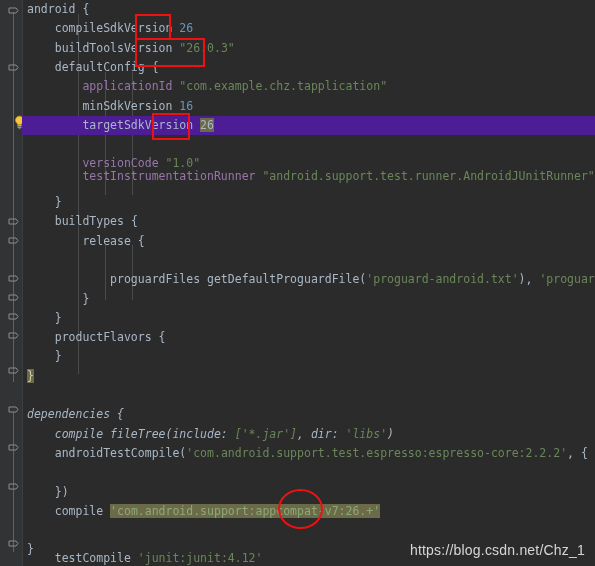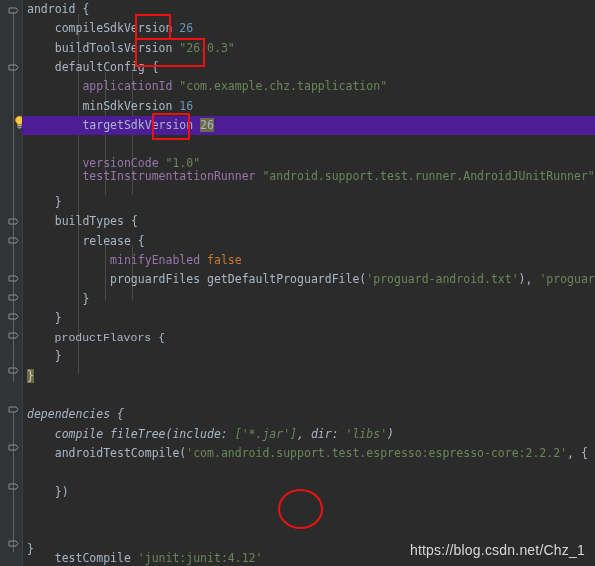--- a/index.html
+++ b/index.html
@@ -248,33 +248,32 @@
     
     <div class="line" style="top:193px;position:absolute;"><span class="plain">    </span><span class="plain">}</span></div>
 
     
     <div class="line" style="top:212.3px;position:absolute;"><span class="plain">    </span><span class="plain">buildTypes</span><span class="plain"> </span><span class="plain">{</span></div>
 
     
     <div class="line" style="top:231.6px;position:absolute;"><span class="plain">        </span><span class="plain">release</span><span class="plain"> </span><span class="plain">{</span></div>
 
     
-    <div class="line" style="top:250.9px;position:absolute;"><span class="plain">            </span><span class="fld">minifyEnabled</span><span class="plain"> </span><span class="orange">false</span></div>
 
     
     <div class="line" style="top:270.2px;position:absolute;"><span class="plain">            </span><span class="plain">proguardFiles getDefaultProguardFile</span><span class="plain">(</span><span class="str">'proguard-android.txt'</span><span class="plain">), </span><span class="str">'proguard-rules.pro'</span></div>
 
     
     <div class="line" style="top:289.5px;position:absolute;"><span class="plain">        </span><span class="plain">}</span></div>
 
     
     <div class="line" style="top:308.8px;position:absolute;"><span class="plain">    </span><span class="plain">}</span></div>
 
     
-    <div class="line" style="top:328.1px;position:absolute;font-family:Liberation Mono, monospace;"><span class="plain">    </span><span class="plain">productFlavors</span><span class="plain"> </span><span class="plain">{</span></div>
+    <div class="line" style="top:328.1px;position:absolute;"><span class="plain">    </span><span class="plain">productFlavors</span><span class="plain"> </span><span class="plain">{</span></div>
 
     
     <div class="line" style="top:347.4px;position:absolute;"><span class="plain">    </span><span class="plain">}</span></div>
 
     
     <div class="line" style="top:366.7px;position:absolute;"><span class="brace-hl">}</span></div>
 
     
     <div class="line" style="top:386px;position:absolute;"></div>
 
@@ -286,20 +285,21 @@
 
     
     <div class="line" style="top:443.9px;position:absolute;"><span class="plain">    </span><span class="plain">androidTestCompile(</span><span class="str">'com.android.support.test.espresso:espresso-core:2.2.2'</span><span class="plain">, {</span></div>
 
     
 
     
     <div class="line" style="top:482.5px;position:absolute;"><span class="plain">    </span><span class="plain">})</span></div>
 
     
+    <div class="line" style="top:501.8px;position:absolute;"><span class="plain">    </span><span class="plain">compile</span><span class="plain"> </span><span class="selstr">'com.android.support:appcompat-v7:26.+'</span></div>
 
     
     <div class="line" style="top:521.1px;position:absolute;margin-top:28px;"><span class="plain">    </span><span class="plain">testCompile</span><span class="plain"> </span><span class="str">'junit:junit:4.12'</span></div>
 
     
     <div class="line" style="top:540.4px;position:absolute;"><span class="plain">}</span></div>
   </div>
 
   <div class="annot" style="left:135px; top:14px;  width:36px; height:26px;"></div>
   <div class="annot" style="left:135px; top:38px;  width:70px; height:29px;"></div>

